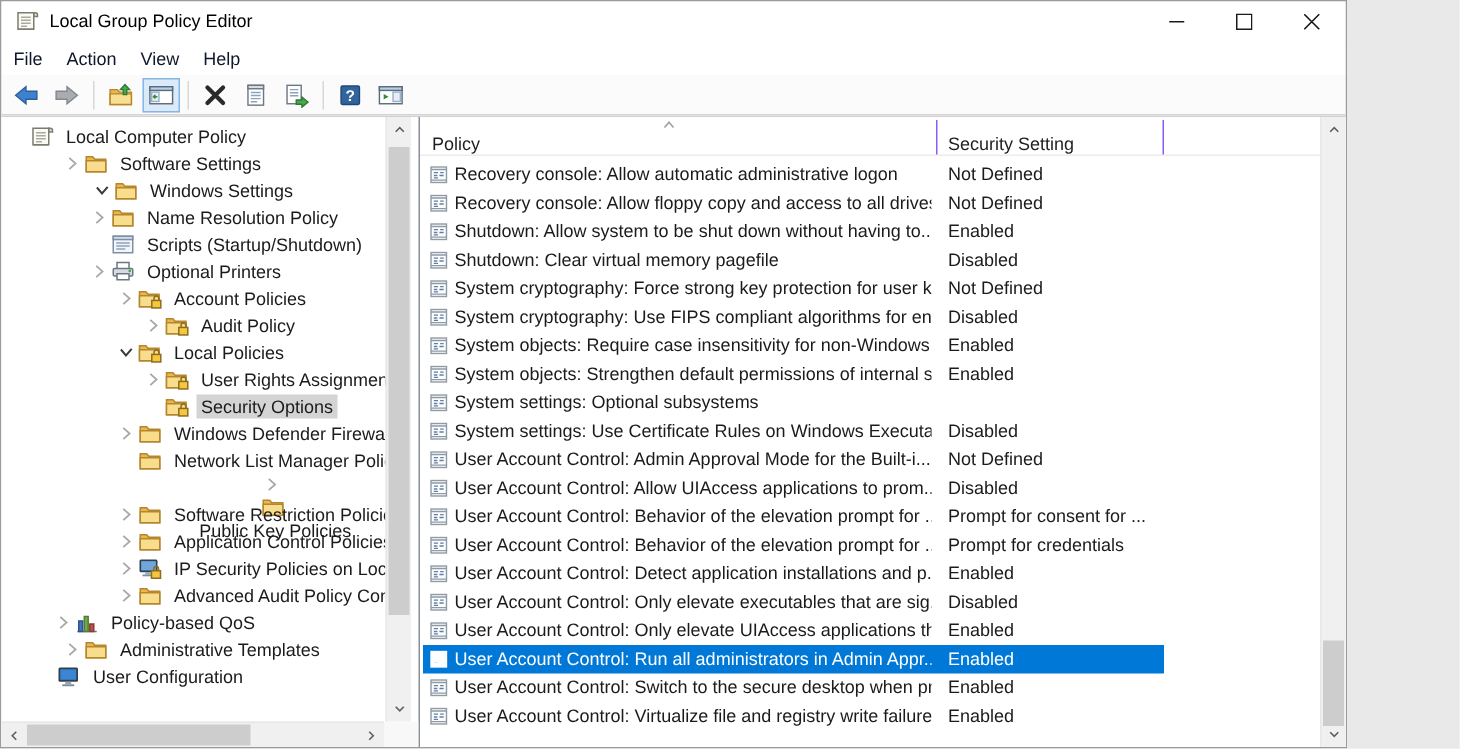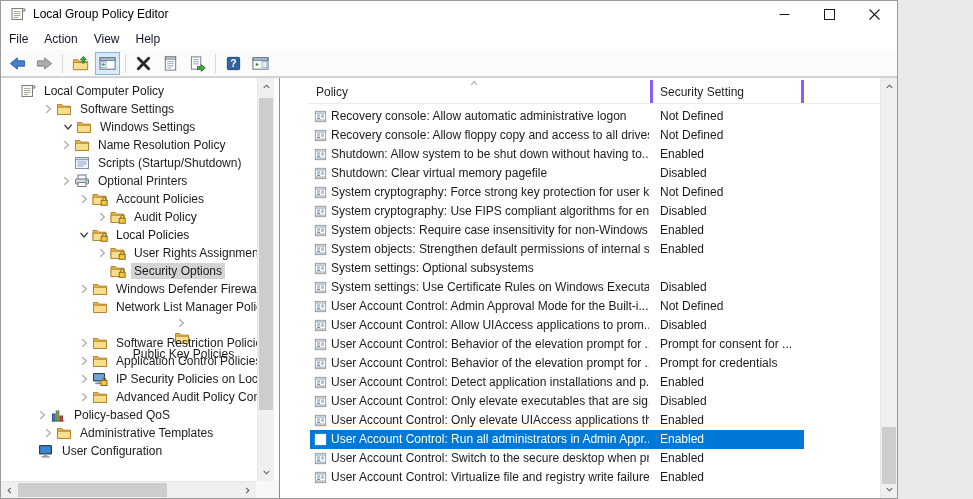--- a/index.html
+++ b/index.html
@@ -24,21 +24,21 @@
   
   .toolbar { height:27px; display:flex; align-items:center; background:#fbfbfb;
              border-bottom:1px solid #d4d4d4; flex:0 0 auto; padding-left:3px; }
   .tb-btn { width:25px; height:23px; display:flex; align-items:center; justify-content:center;
             border:1px solid transparent; margin:0 1px; }
   .tb-btn svg { width:17px; height:17px; display:block; }
   .tb-btn.active { background:#dbeaf9; border:1px solid #86b6e5; }
   .tb-sep { width:1px; height:19px; background:#d8d8d8; margin:0 4px; }
 
   
-  .main { flex:1 1 auto; display:flex; border-top:1px solid #d1d1d1; min-height:0; background:#fff;gap:28px; }
+  .main { flex:1 1 auto; display:flex; border-top:1px solid #d1d1d1; min-height:0; background:#fff; }
 
   
   .tree-pane { width:279px; flex:0 0 auto; position:relative; border-right:1px solid #898f98;
                background:#fff; overflow:hidden; }
   .tree-items { position:absolute; top:4px; left:0; right:22px; bottom:17px; overflow:hidden; z-index:1; }
   .tree-item { height:18px; display:flex; align-items:center; white-space:nowrap; }
   .tree-item .expander { width:14px; height:14px; flex:0 0 auto; display:flex; align-items:center; justify-content:center; }
   .tree-item .expander svg { width:12px; height:12px; display:block; }
   .tree-item .t-icon { width:16px; height:16px; flex:0 0 auto; margin-left:1px; }
   .tree-item .t-icon svg { width:16px; height:16px; display:block; }
@@ -55,21 +55,21 @@
   .tree-hscroll { left:0; right:23px; bottom:0; height:17px; border-top:1px solid #e7e7e7; }
   .tree-hscroll .sb-thumb { top:1px; bottom:1px; left:17px; width:149px; }
   .tree-corner { position:absolute; right:0; bottom:0; width:23px; height:17px; background:#f8f8f8; z-index:3; }
   .list-vscroll { top:0; bottom:0; right:0; width:17px; border-left:1px solid #e7e7e7; }
   .list-vscroll .sb-thumb { left:1px; right:1px; top:349px; height:57px; }
 
   
   .list-pane { flex:1 1 auto; position:relative; background:#fff; overflow:hidden; }
   .list-header { position:absolute; top:2px; left:0; right:17px; height:24px; display:flex;
                  border-bottom:1px solid #ececec; background:#fff; z-index:2; }
-  .hcell { height:100%; display:flex; align-items:center; border-right:3px solid #8b5cf6;
+  .hcell { height:100%; display:flex; align-items:flex-end; border-right:1px solid #8b5cf6;
            position:relative; color:#1f1f1f; }
   .hcell.c1 { width:345px; padding-left:8px; }
   .hcell.c2 { width:151px; padding-left:7px; }
   .sort-caret { position:absolute; left:160px; top:-1px; }
   .sort-caret svg { width:12px; height:8px; display:block; }
 
   .list-rows { position:absolute; top:29px; left:0; right:17px; z-index:1; }
   .lrow { height:19px; position:relative; }
   .lrow::before { content:""; position:absolute; left:2px; top:0; bottom:0; width:0; }
   .lrow.selected::before { width:494px; background:#0078d7; }

